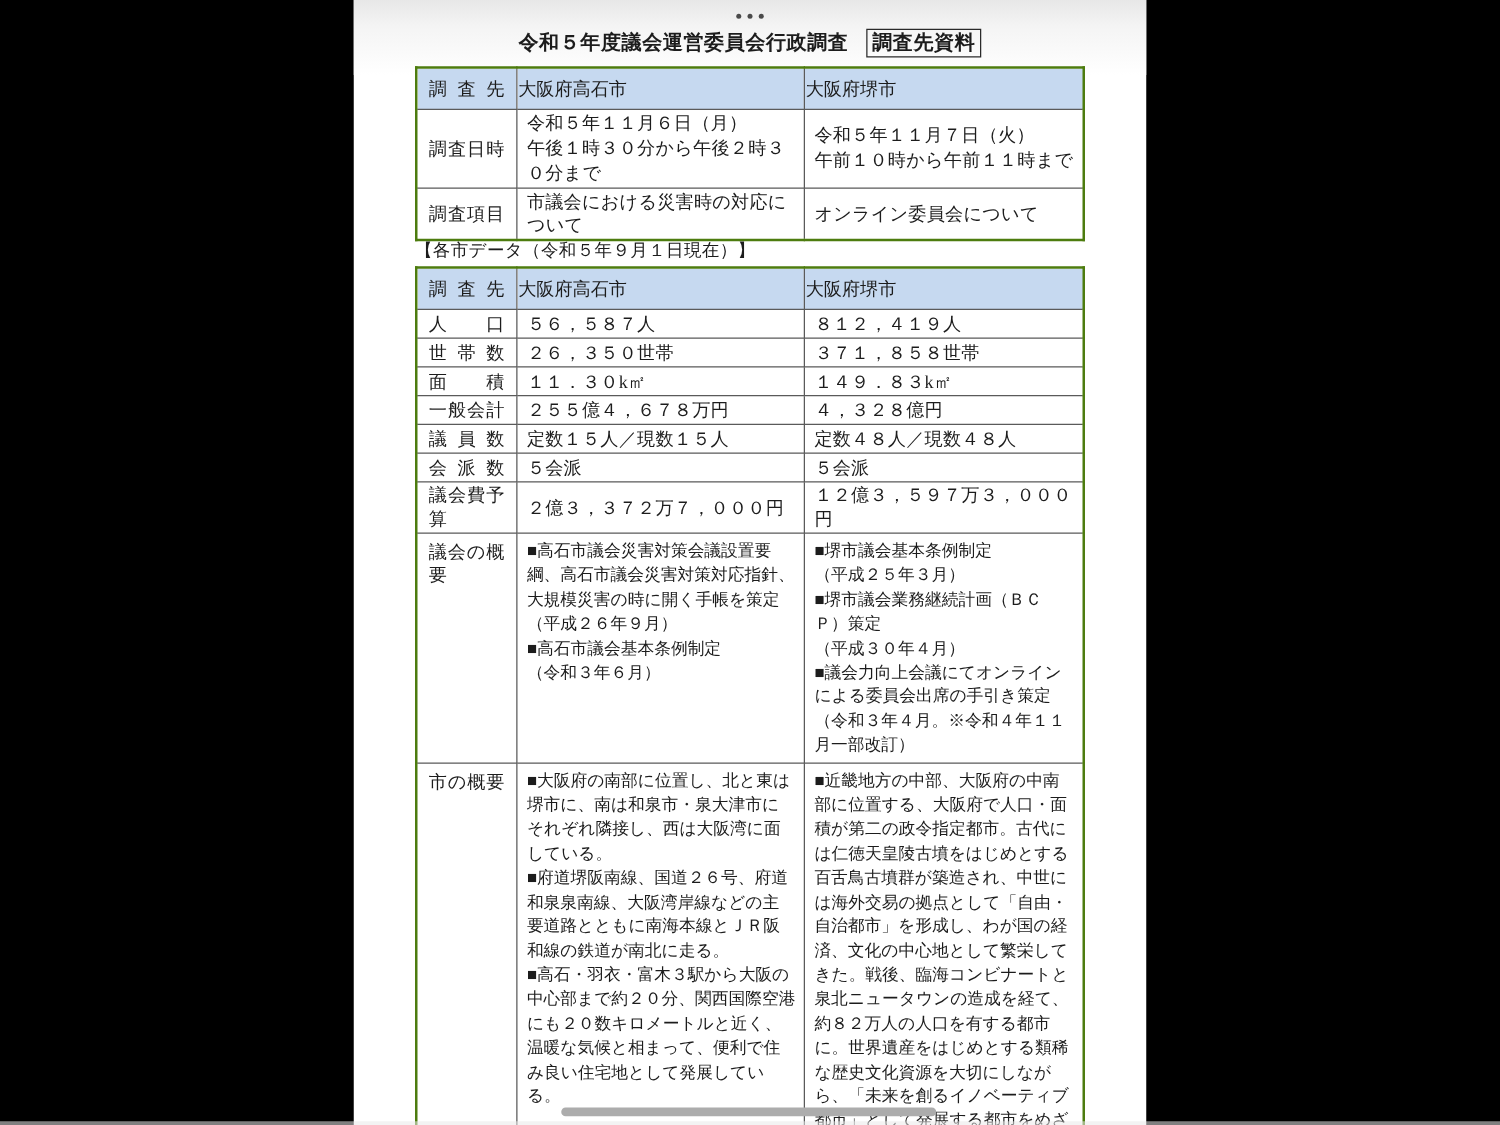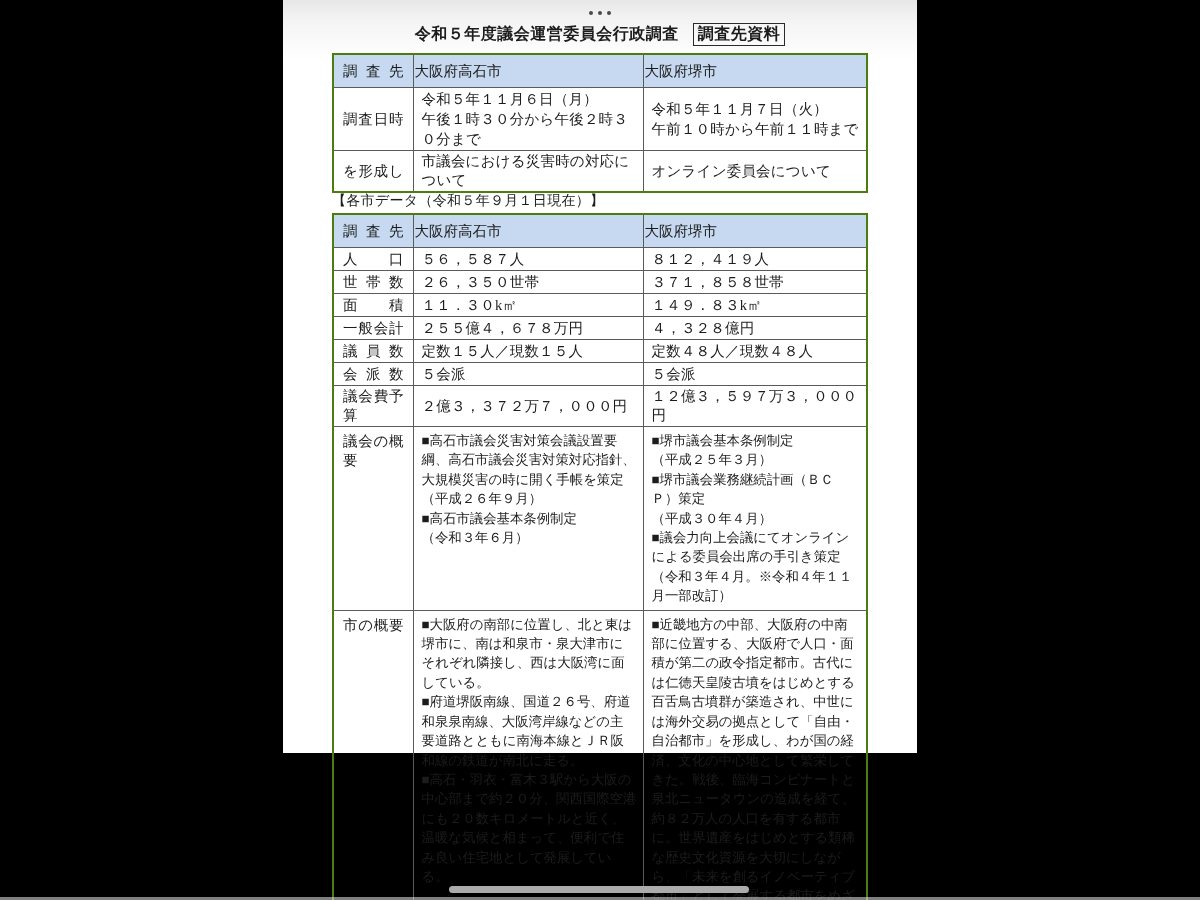--- a/index.html
+++ b/index.html
@@ -3,21 +3,21 @@
 <meta charset="utf-8">
 <style>
   html,body{margin:0;padding:0;}
   body{
     width:1200px;height:900px;position:relative;overflow:hidden;
     background:#000;
     font-family:"Liberation Serif","DejaVu Serif",serif;
     color:#1c1c1c;
   }
   .page{
-    position:absolute;left:283px;top:0;width:634px;height:753px;
+    position:absolute;left:283px;top:0;width:634px;height:900px;
     background:#ffffff;
   }
   .page .top-shade{
     position:absolute;left:0;top:0;width:100%;height:60px;
     background:linear-gradient(180deg,#e7e7e7 0%,#f4f4f4 35%,#ffffff 100%);
     pointer-events:none;
   }
   .menu-dots{
     position:absolute;top:11px;left:50%;transform:translateX(-50%);
     display:flex;gap:5px;cursor:pointer;
@@ -108,21 +108,21 @@
       <td class="val">
             <div>令和５年１１月６日（月）</div>
             <div>午後１時３０分から午後２時３０分まで</div>
           </td>
       <td class="val">
             <div>令和５年１１月７日（火）</div>
             <div>午前１０時から午前１１時まで</div>
           </td>
     </tr>
     <tr class="tall-2">
-      <td class="label">を形成し</td>
+      <td class="label">調査項目</td>
       <td class="val">市議会における災害時の対応について</td>
       <td class="val">オンライン委員会について</td>
     </tr>
   </tbody>
     </table>
 
   <div class="section-label">【各市データ（令和５年９月１日現在）】</div>
 
   <table id="city-table">
     <colgroup>

